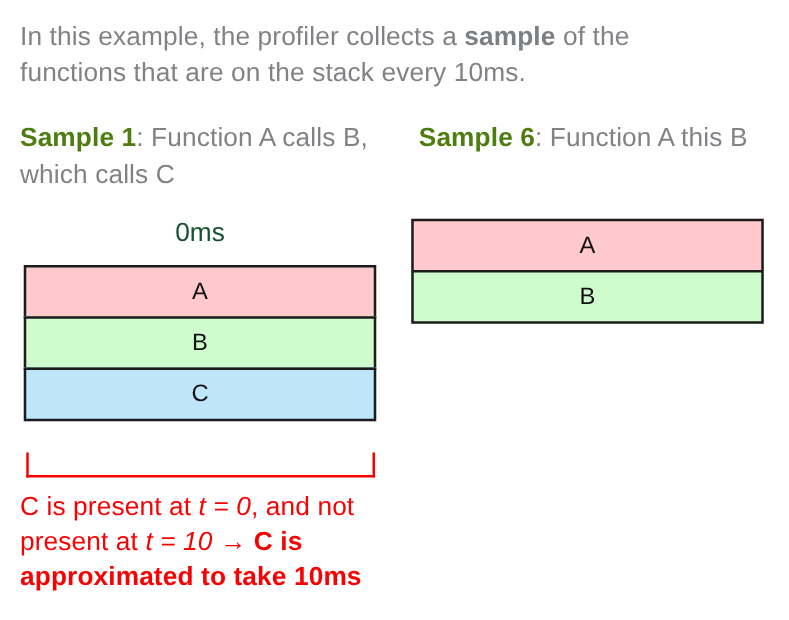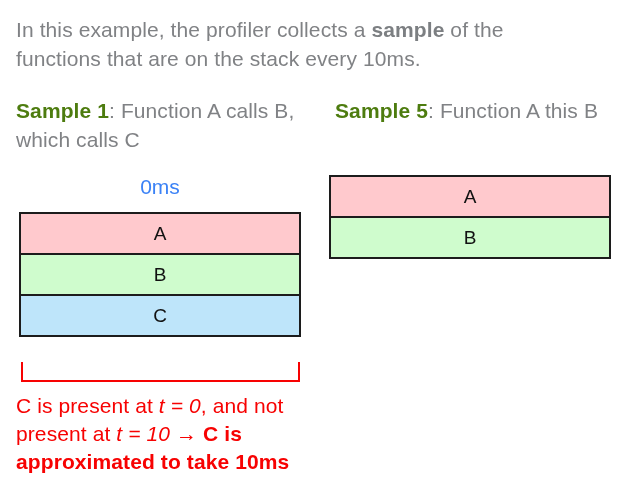--- a/index.html
+++ b/index.html
@@ -37,21 +37,21 @@
   .stack {
     position: absolute;
     top: 175px;
     width: 282px;
   }
   .stack-left { left: 19px; }
   .stack-right { left: 329px; }
   .time-label {
     text-align: center;
     font-size: 21px;
-    color: #3b82f6;
+    color: #14532d;
     height: 24px;
     line-height: 24px;
     margin-bottom: 13px;
   }
   .frame {
     height: 43px;
     border: 2px solid #1c1c1c;
     display: flex;
     align-items: center;
     justify-content: center;
@@ -81,21 +81,21 @@
 </style>
 </head>
 <body>
 
 <div class="canvas">
 
   <p class="intro"><span>In this example, the profiler collects a </span><b>sample</b><span> of the functions that are on the stack every 10ms.</span></p>
 
   <p class="caption caption-left"><b>Sample 1</b><span>: Function A calls B, which calls C</span></p>
 
-  <p class="caption caption-right"><b>Sample 5</b><span>: Function A this B</span></p>
+  <p class="caption caption-right"><b>Sample 6</b><span>: Function A this B</span></p>
 
   <div class="stack stack-left">
     <div class="time-label">0ms</div>
     <div class="frame" style="background-color: rgb(255, 201, 205);">A</div>
     <div class="frame" style="background-color: rgb(207, 252, 205);">B</div>
     <div class="frame" style="background-color: rgb(190, 229, 250);">C</div>
   </div>
 
   <div class="stack stack-right">
     <div class="frame" style="background-color: rgb(255, 201, 205);">A</div>

